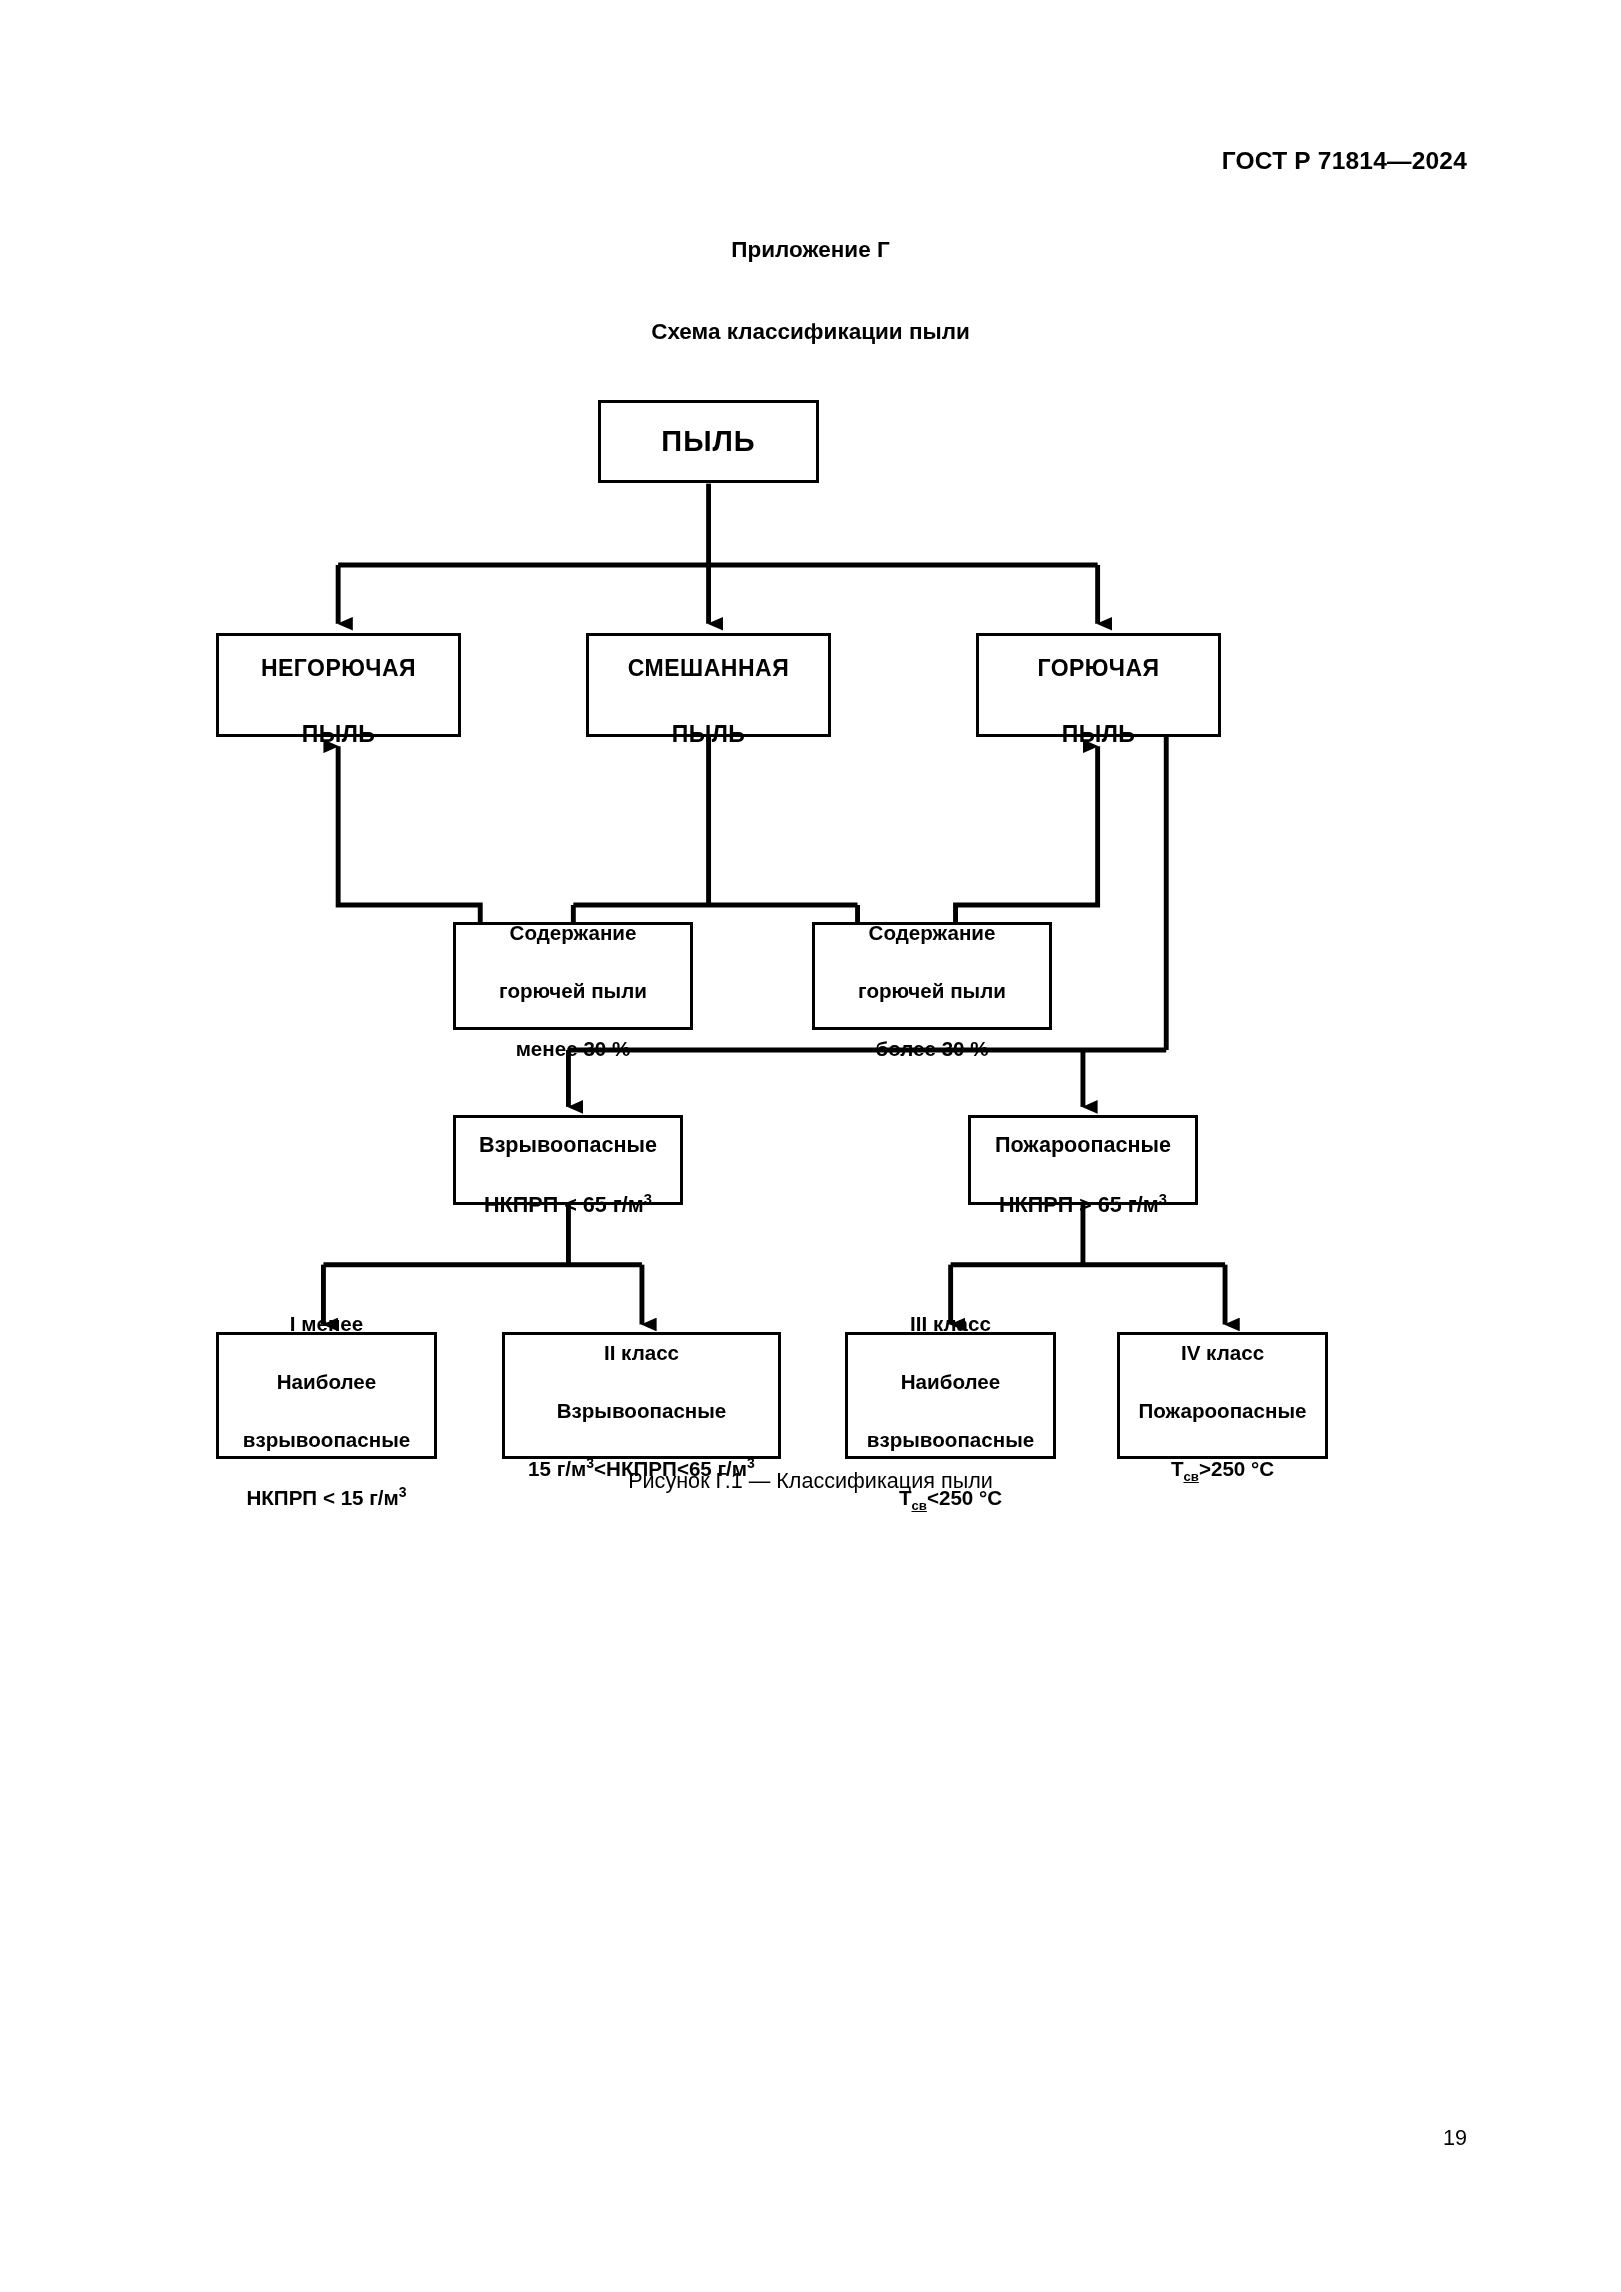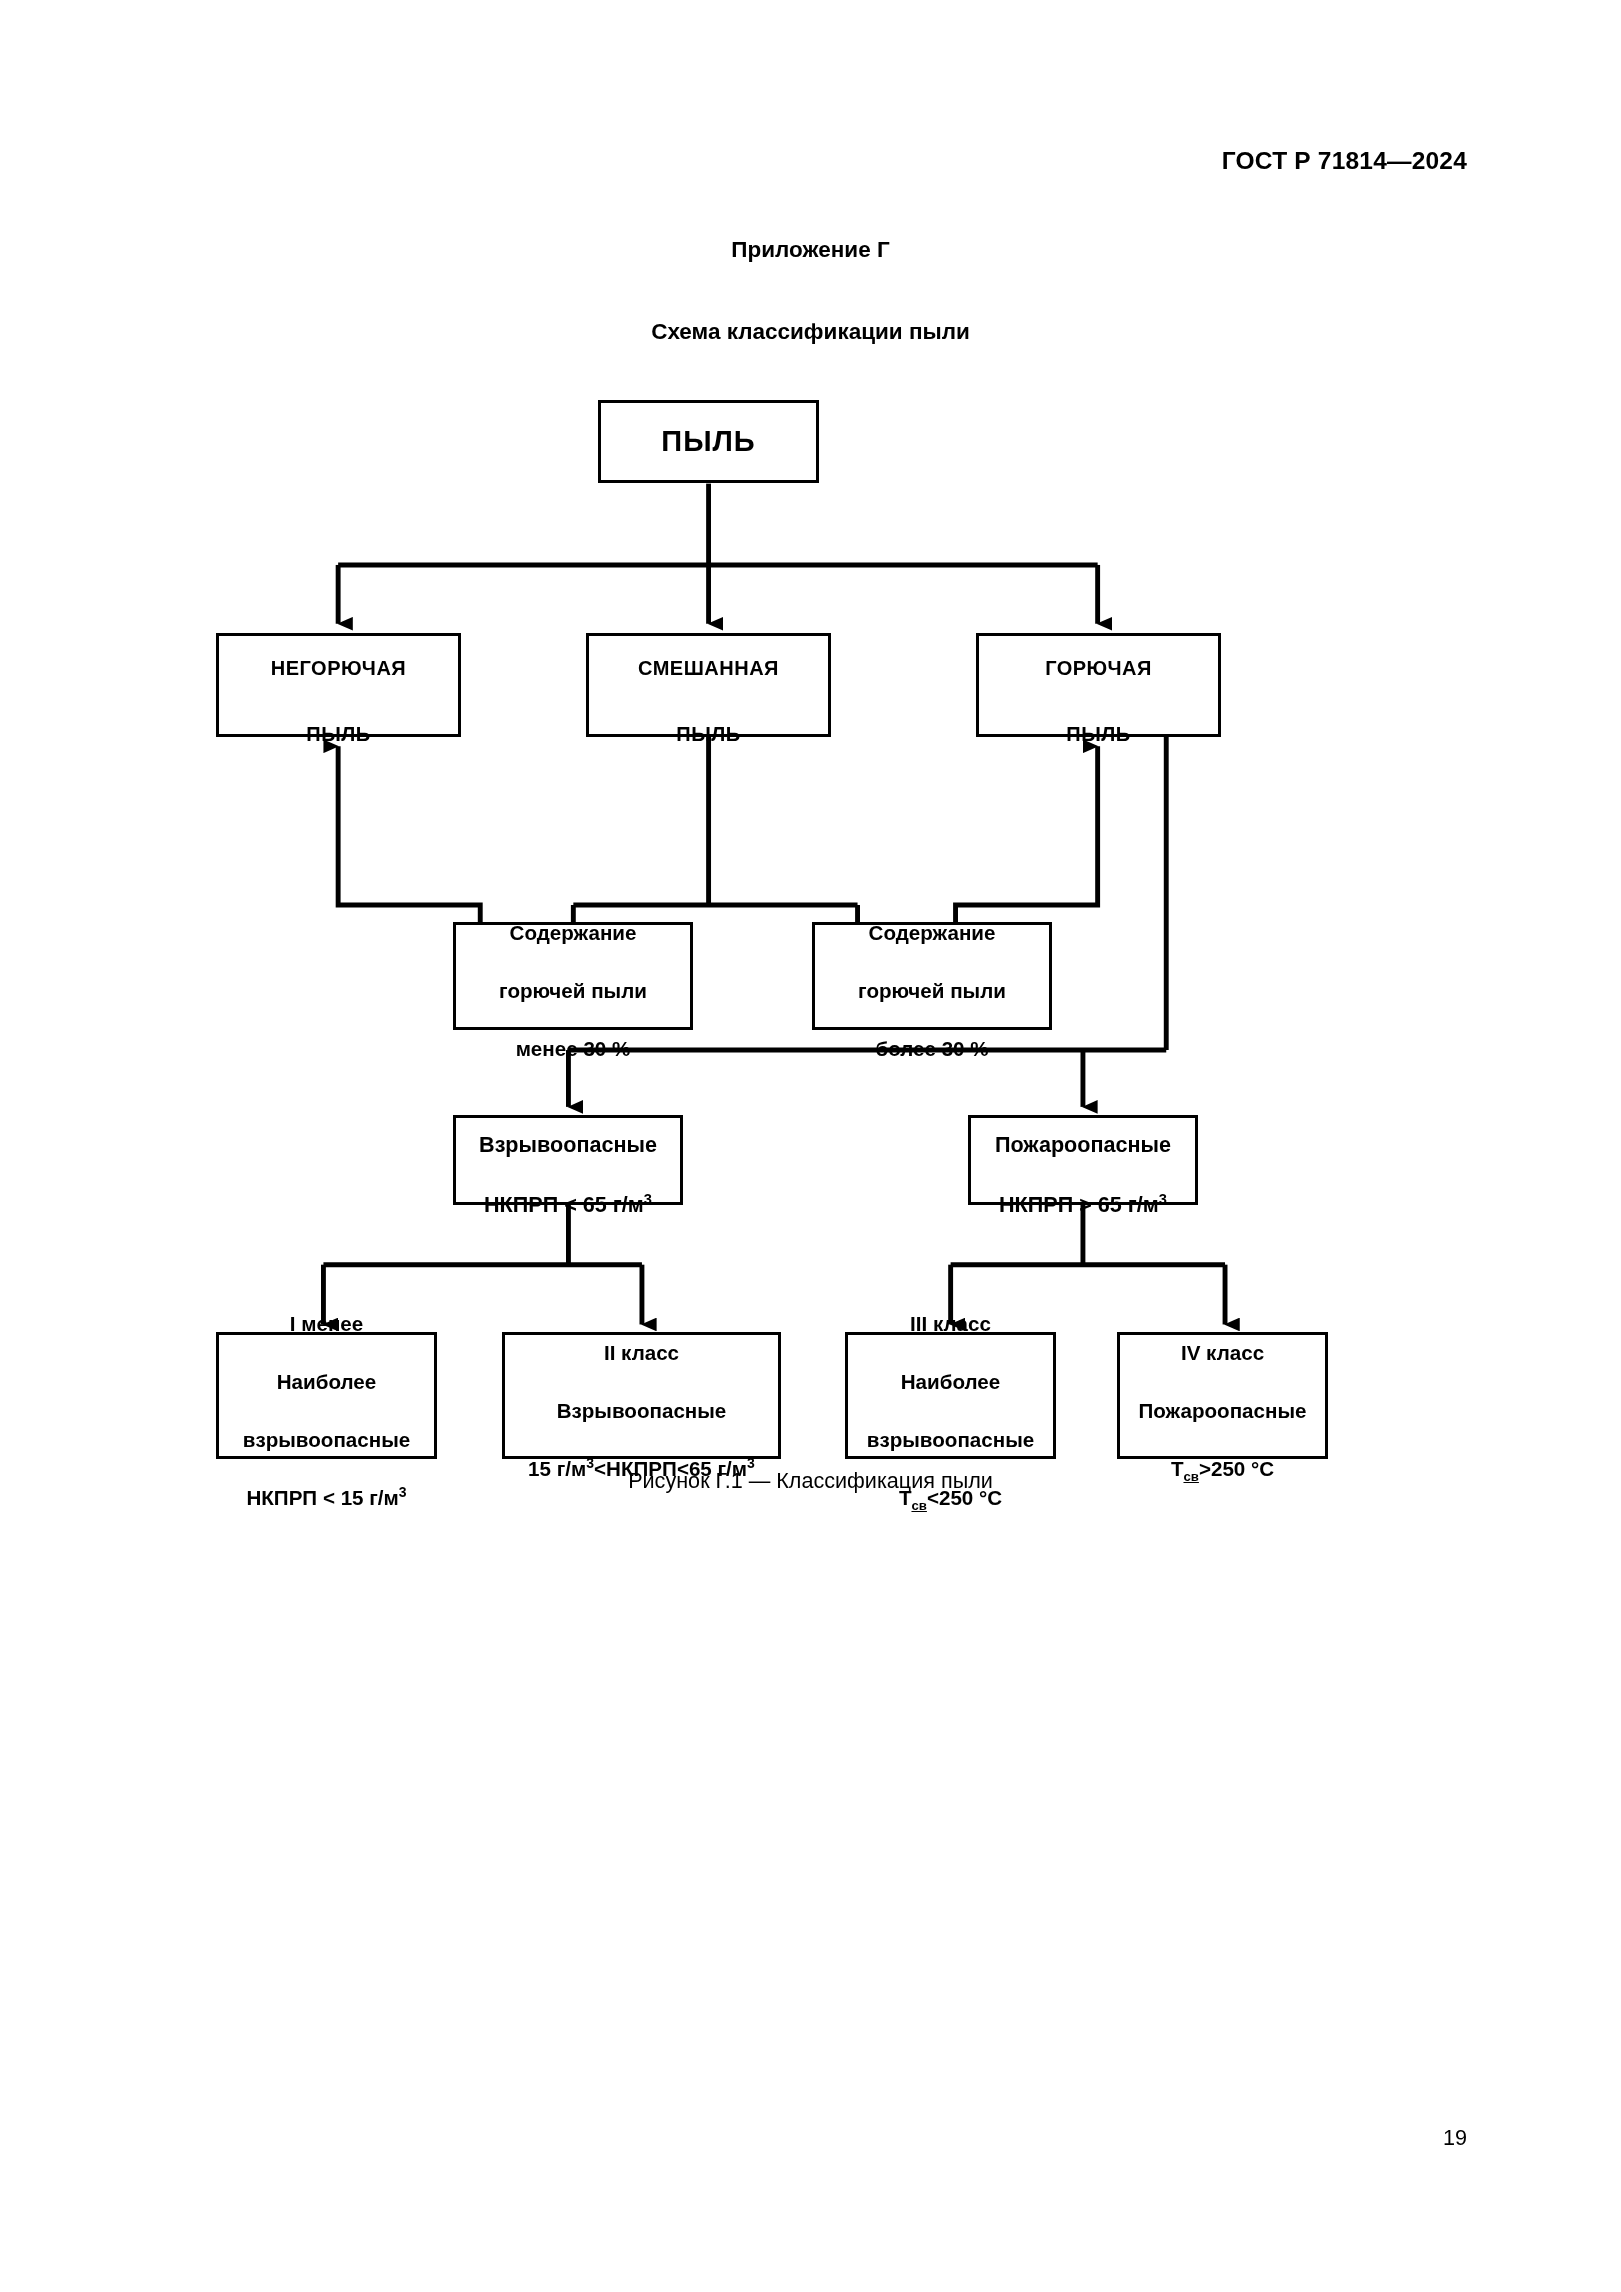--- a/index.html
+++ b/index.html
@@ -92,21 +92,21 @@
     text-align: center;
     z-index: 3;
   }
   .node .txt {
     display: block;
     width: 100%;
     white-space: pre-line;
   }
 
   .n-root   { font-size: 29px; font-weight: 700; letter-spacing: 1px; }
-  .n-lvl2   { font-size: 20px; font-weight: 700; line-height: 33px; letter-spacing: 0.5px; justify-content: center; }
+  .n-lvl2   { font-size: 23px; font-weight: 700; line-height: 33px; letter-spacing: 0.5px; justify-content: center; }
   .n-cond   { font-size: 20.6px; font-weight: 600; line-height: 29px; }
   .n-haz    { font-size: 21.6px; font-weight: 600; line-height: 30px; }
   .n-class  { font-size: 20.6px; font-weight: 600; line-height: 29px; }
 
   sup { font-size: 0.68em; vertical-align: super; line-height: 0; }
   sub { font-size: 0.64em; vertical-align: sub; line-height: 0; text-decoration: underline; }
 
   #wires {
     position: absolute;
     top: 0; left: 0;

